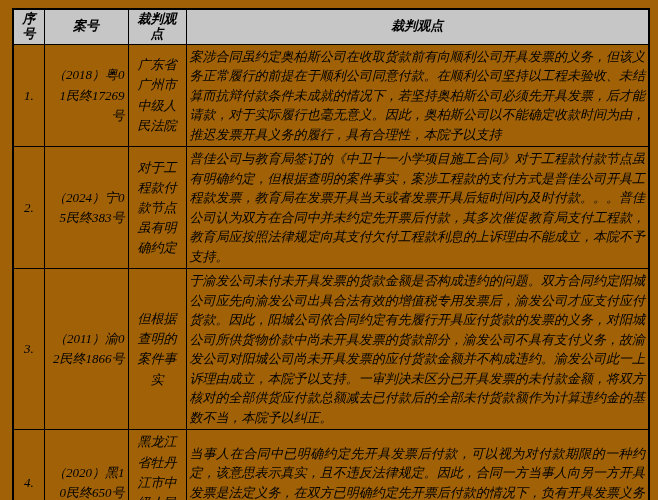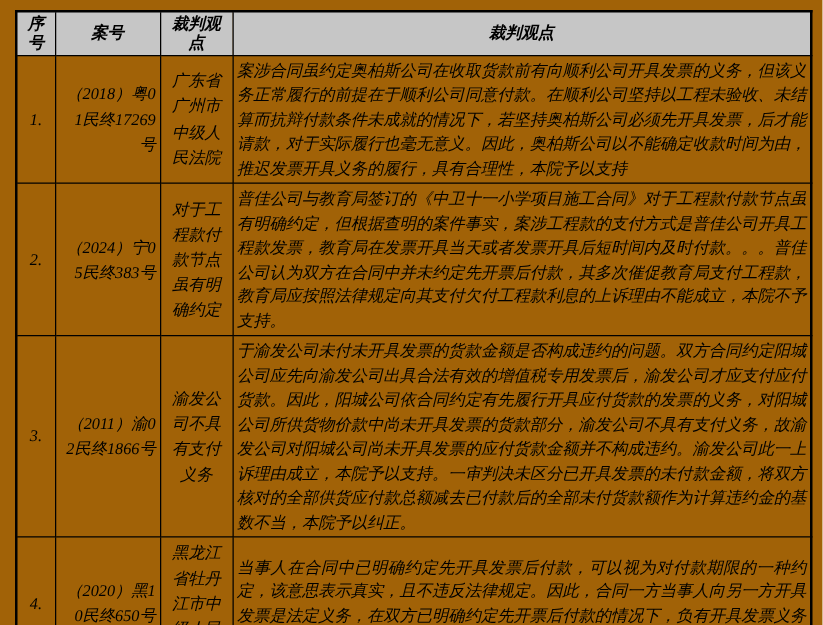--- a/index.html
+++ b/index.html
@@ -94,21 +94,21 @@
       </tr>
       <tr>
         <td class="cell-index">2.</td>
         <td class="cell-caseno">（2024）宁05民终383号</td>
         <td class="cell-court">对于工程款付款节点虽有明确约定</td>
         <td class="cell-opinion">普佳公司与教育局签订的《中卫十一小学项目施工合同》对于工程款付款节点虽有明确约定，但根据查明的案件事实，案涉工程款的支付方式是普佳公司开具工程款发票，教育局在发票开具当天或者发票开具后短时间内及时付款。。。普佳公司认为双方在合同中并未约定先开票后付款，其多次催促教育局支付工程款，教育局应按照法律规定向其支付欠付工程款利息的上诉理由不能成立，本院不予支持。</td>
       </tr>
       <tr>
         <td class="cell-index">3.</td>
         <td class="cell-caseno">（2011）渝02民终1866号</td>
-        <td class="cell-court">渝发公司不具有支付义务</td>
+        <td class="cell-court">但根据查明的案件事实</td>
         <td class="cell-opinion">于渝发公司未付未开具发票的货款金额是否构成违约的问题。双方合同约定阳城公司应先向渝发公司出具合法有效的增值税专用发票后，渝发公司才应支付应付货款。因此，阳城公司依合同约定有先履行开具应付货款的发票的义务，对阳城公司所供货物价款中尚未开具发票的货款部分，渝发公司不具有支付义务，故渝发公司对阳城公司尚未开具发票的应付货款金额并不构成违约。渝发公司此一上诉理由成立，本院予以支持。一审判决未区分已开具发票的未付款金额，将双方核对的全部供货应付款总额减去已付款后的全部未付货款额作为计算违约金的基数不当，本院予以纠正。</td>
       </tr>
       <tr>
         <td class="cell-index">4.</td>
         <td class="cell-caseno">（2020）黑10民终650号</td>
         <td class="cell-court">黑龙江省牡丹江市中级人民法院</td>
         <td class="cell-opinion">当事人在合同中已明确约定先开具发票后付款，可以视为对付款期限的一种约定，该意思表示真实，且不违反法律规定。因此，合同一方当事人向另一方开具发票是法定义务，在双方已明确约定先开票后付款的情况下，负有开具发票义务的一方未开具发票导致付款义务人未能付款，付款义务人不构成付款违约。</td>
       </tr>
     </tbody>
   </table>

